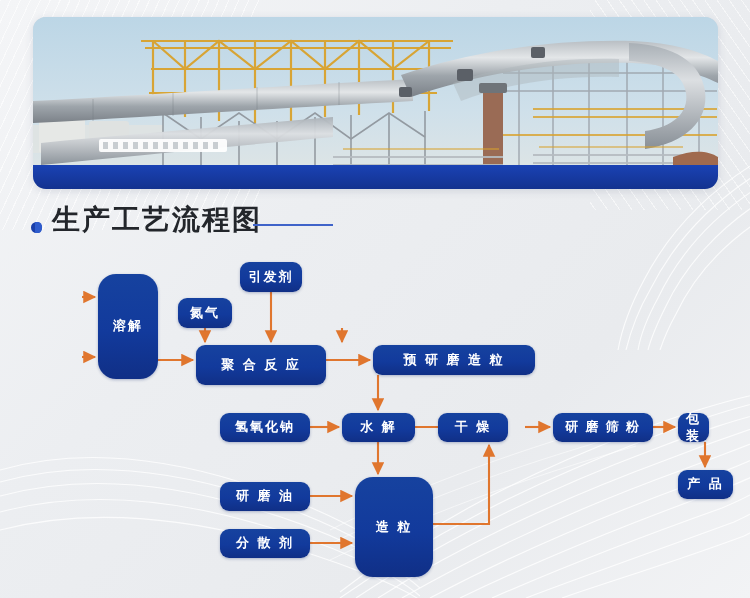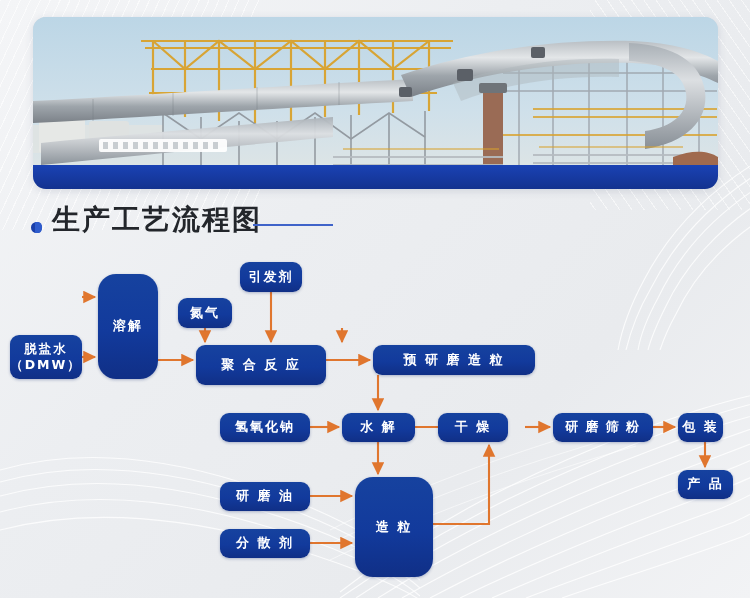--- a/index.html
+++ b/index.html
@@ -328,31 +328,29 @@
         <path d="M433,524 H489 V445"></path>
 
         <path d="M525,427 H550"></path>
 
         <path d="M653,427 H675"></path>
 
         <path d="M705,442 V467"></path>
       </g>
     </svg>
 
-    <div class="node small" style="left:10px;top:335px;width:72px;height:44px;">脱盐水
-（DMW）</div>
     <div class="node tall" style="left:98px;top:274px;width:60px;height:105px;">溶解</div>
     <div class="node" style="left:178px;top:298px;width:54px;height:30px;">氮气</div>
     <div class="node" style="left:240px;top:262px;width:62px;height:30px;">引发剂</div>
     <div class="node" style="left:196px;top:345px;width:130px;height:40px;">聚 合 反 应</div>
     <div class="node" style="left:373px;top:345px;width:162px;height:30px;">预 研 磨 造 粒</div>
     <div class="node" style="left:220px;top:413px;width:90px;height:29px;">氢氧化钠</div>
     <div class="node" style="left:342px;top:413px;width:73px;height:29px;">水  解</div>
     <div class="node" style="left:438px;top:413px;width:70px;height:29px;">干  燥</div>
     <div class="node" style="left:553px;top:413px;width:100px;height:29px;font-family:Liberation Serif, serif;">研 磨 筛 粉</div>
-    <div class="node" style="left:678px;top:413px;width:45px;height:29px;">包  装</div>
+    <div class="node" style="left:678px;top:413px;width:31px;height:29px;">包  装</div>
     <div class="node" style="left:678px;top:470px;width:55px;height:29px;">产  品</div>
     <div class="node" style="left:220px;top:482px;width:90px;height:29px;">研 磨 油</div>
     <div class="node" style="left:220px;top:529px;width:90px;height:29px;">分 散 剂</div>
     <div class="node tall" style="left:355px;top:477px;width:78px;height:100px;">造    粒</div>
 
   </div>
 </div>
 
 </body></html>

